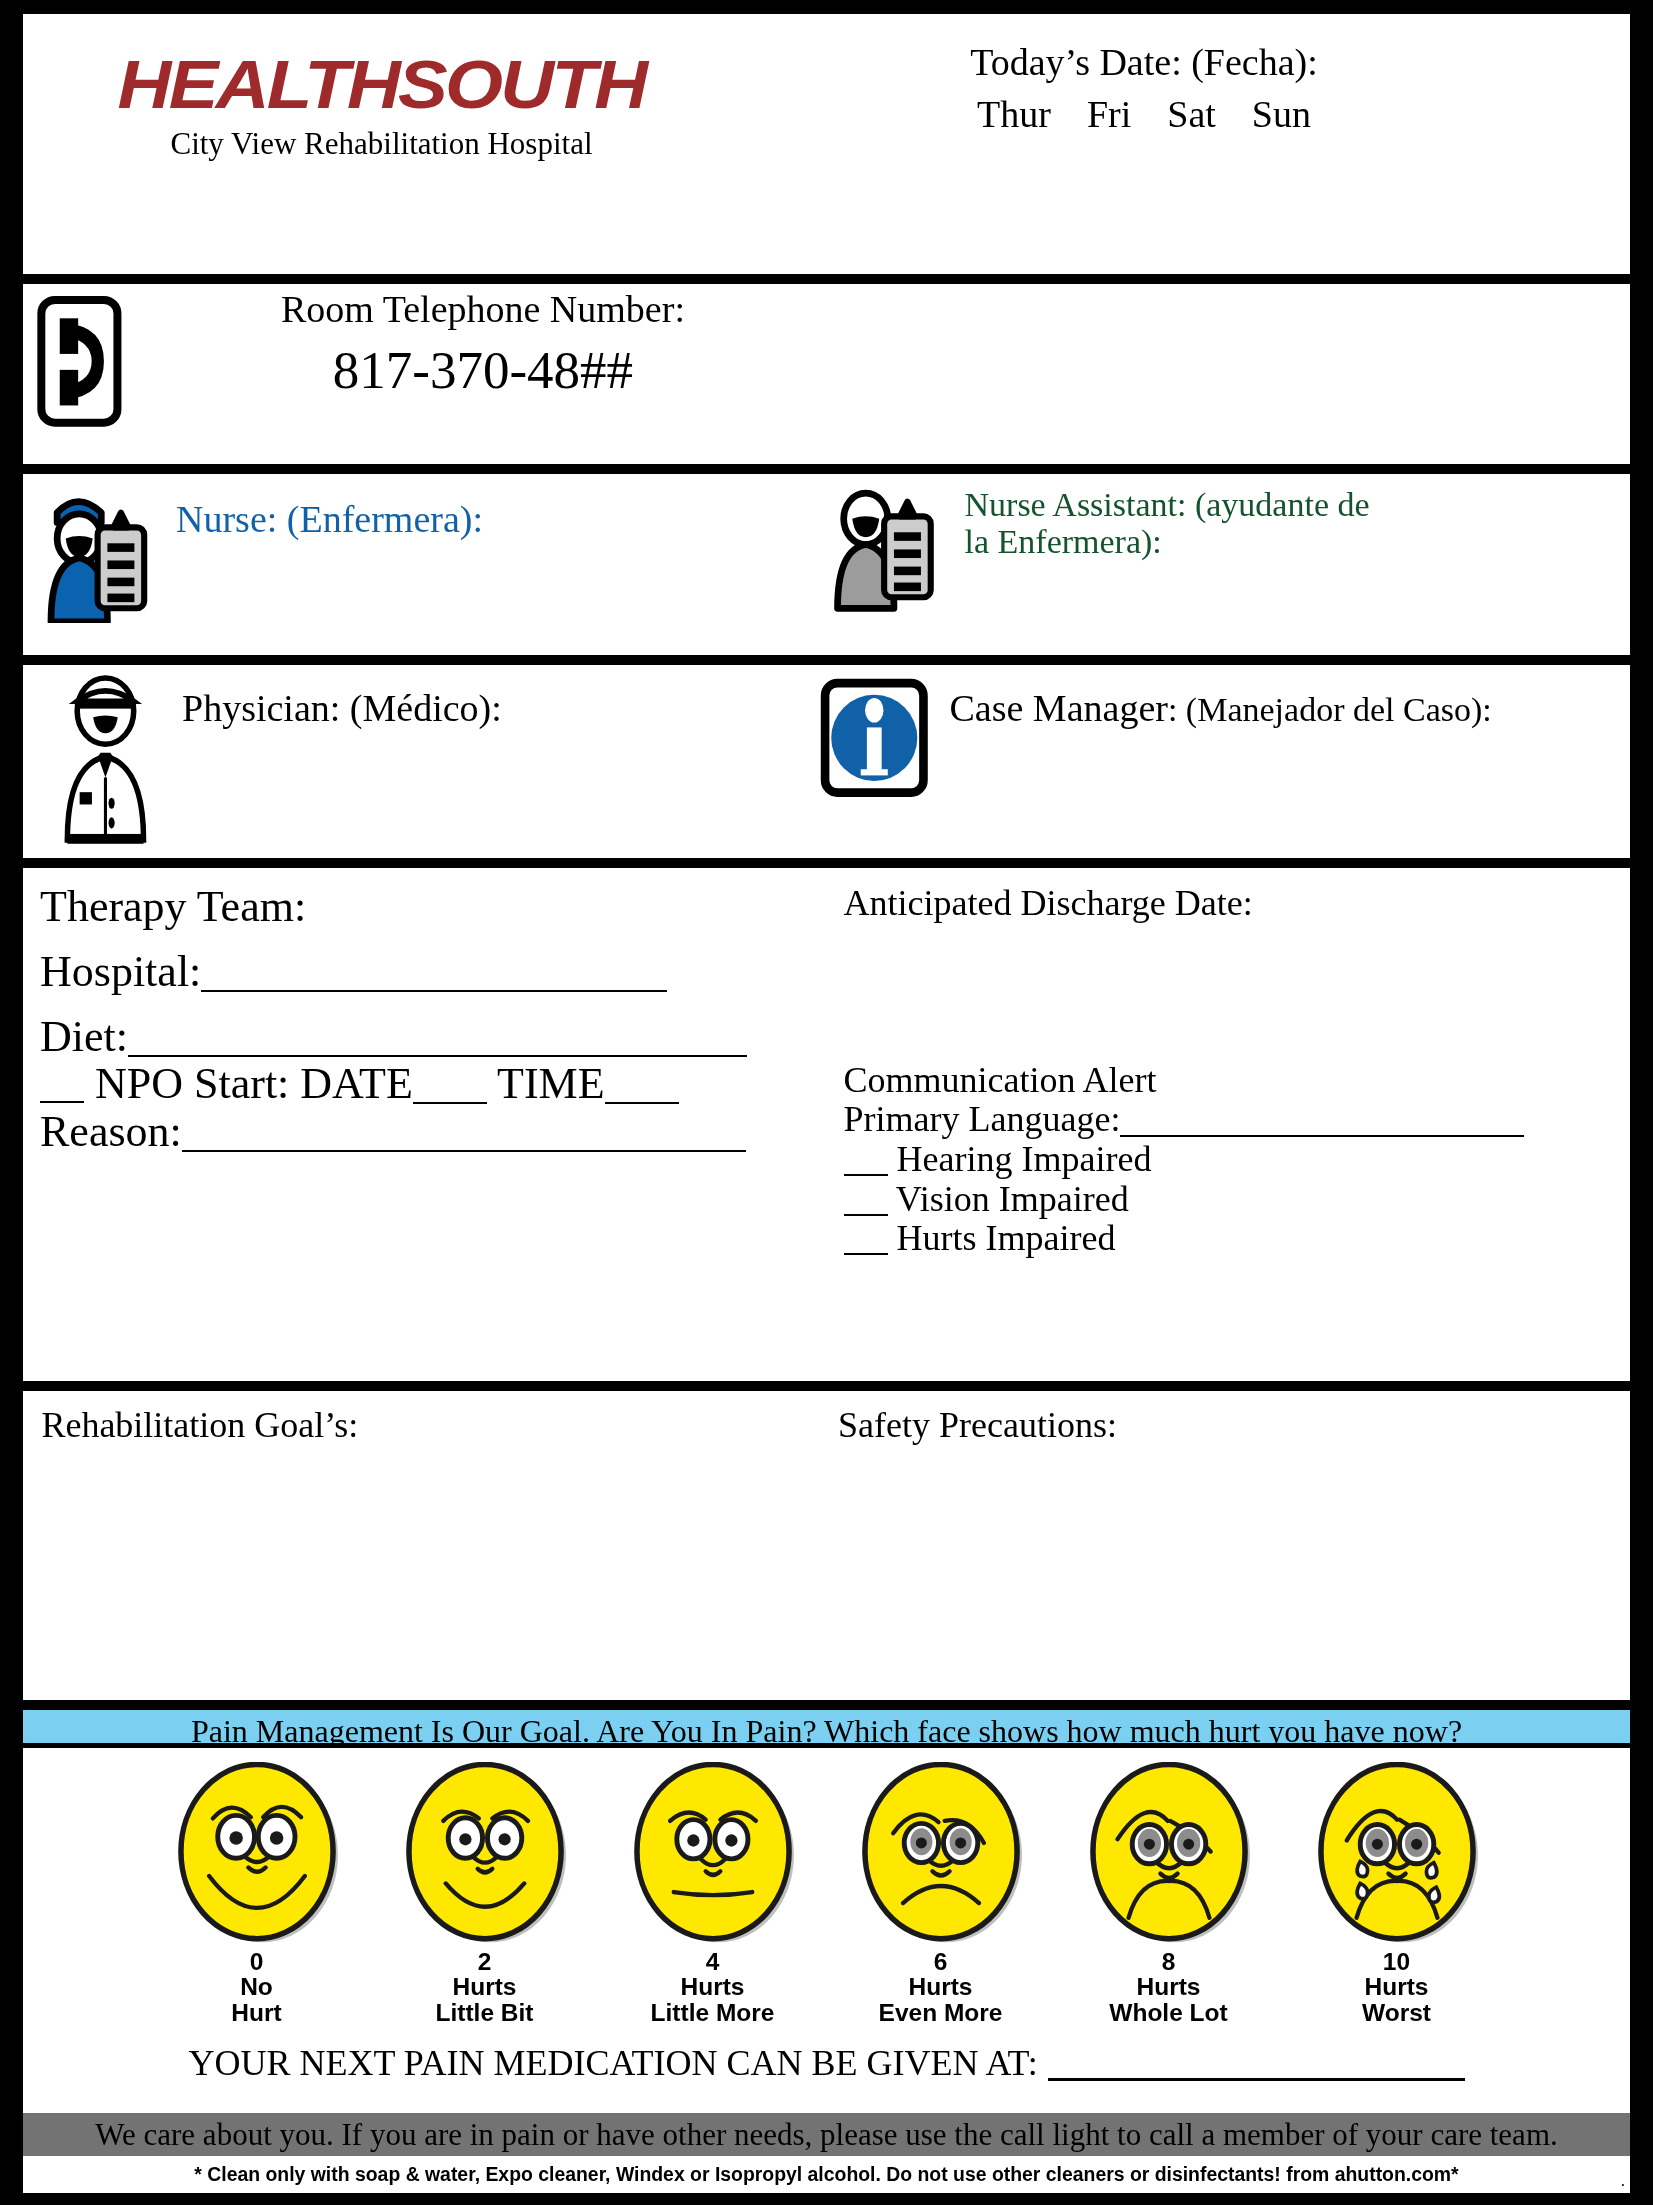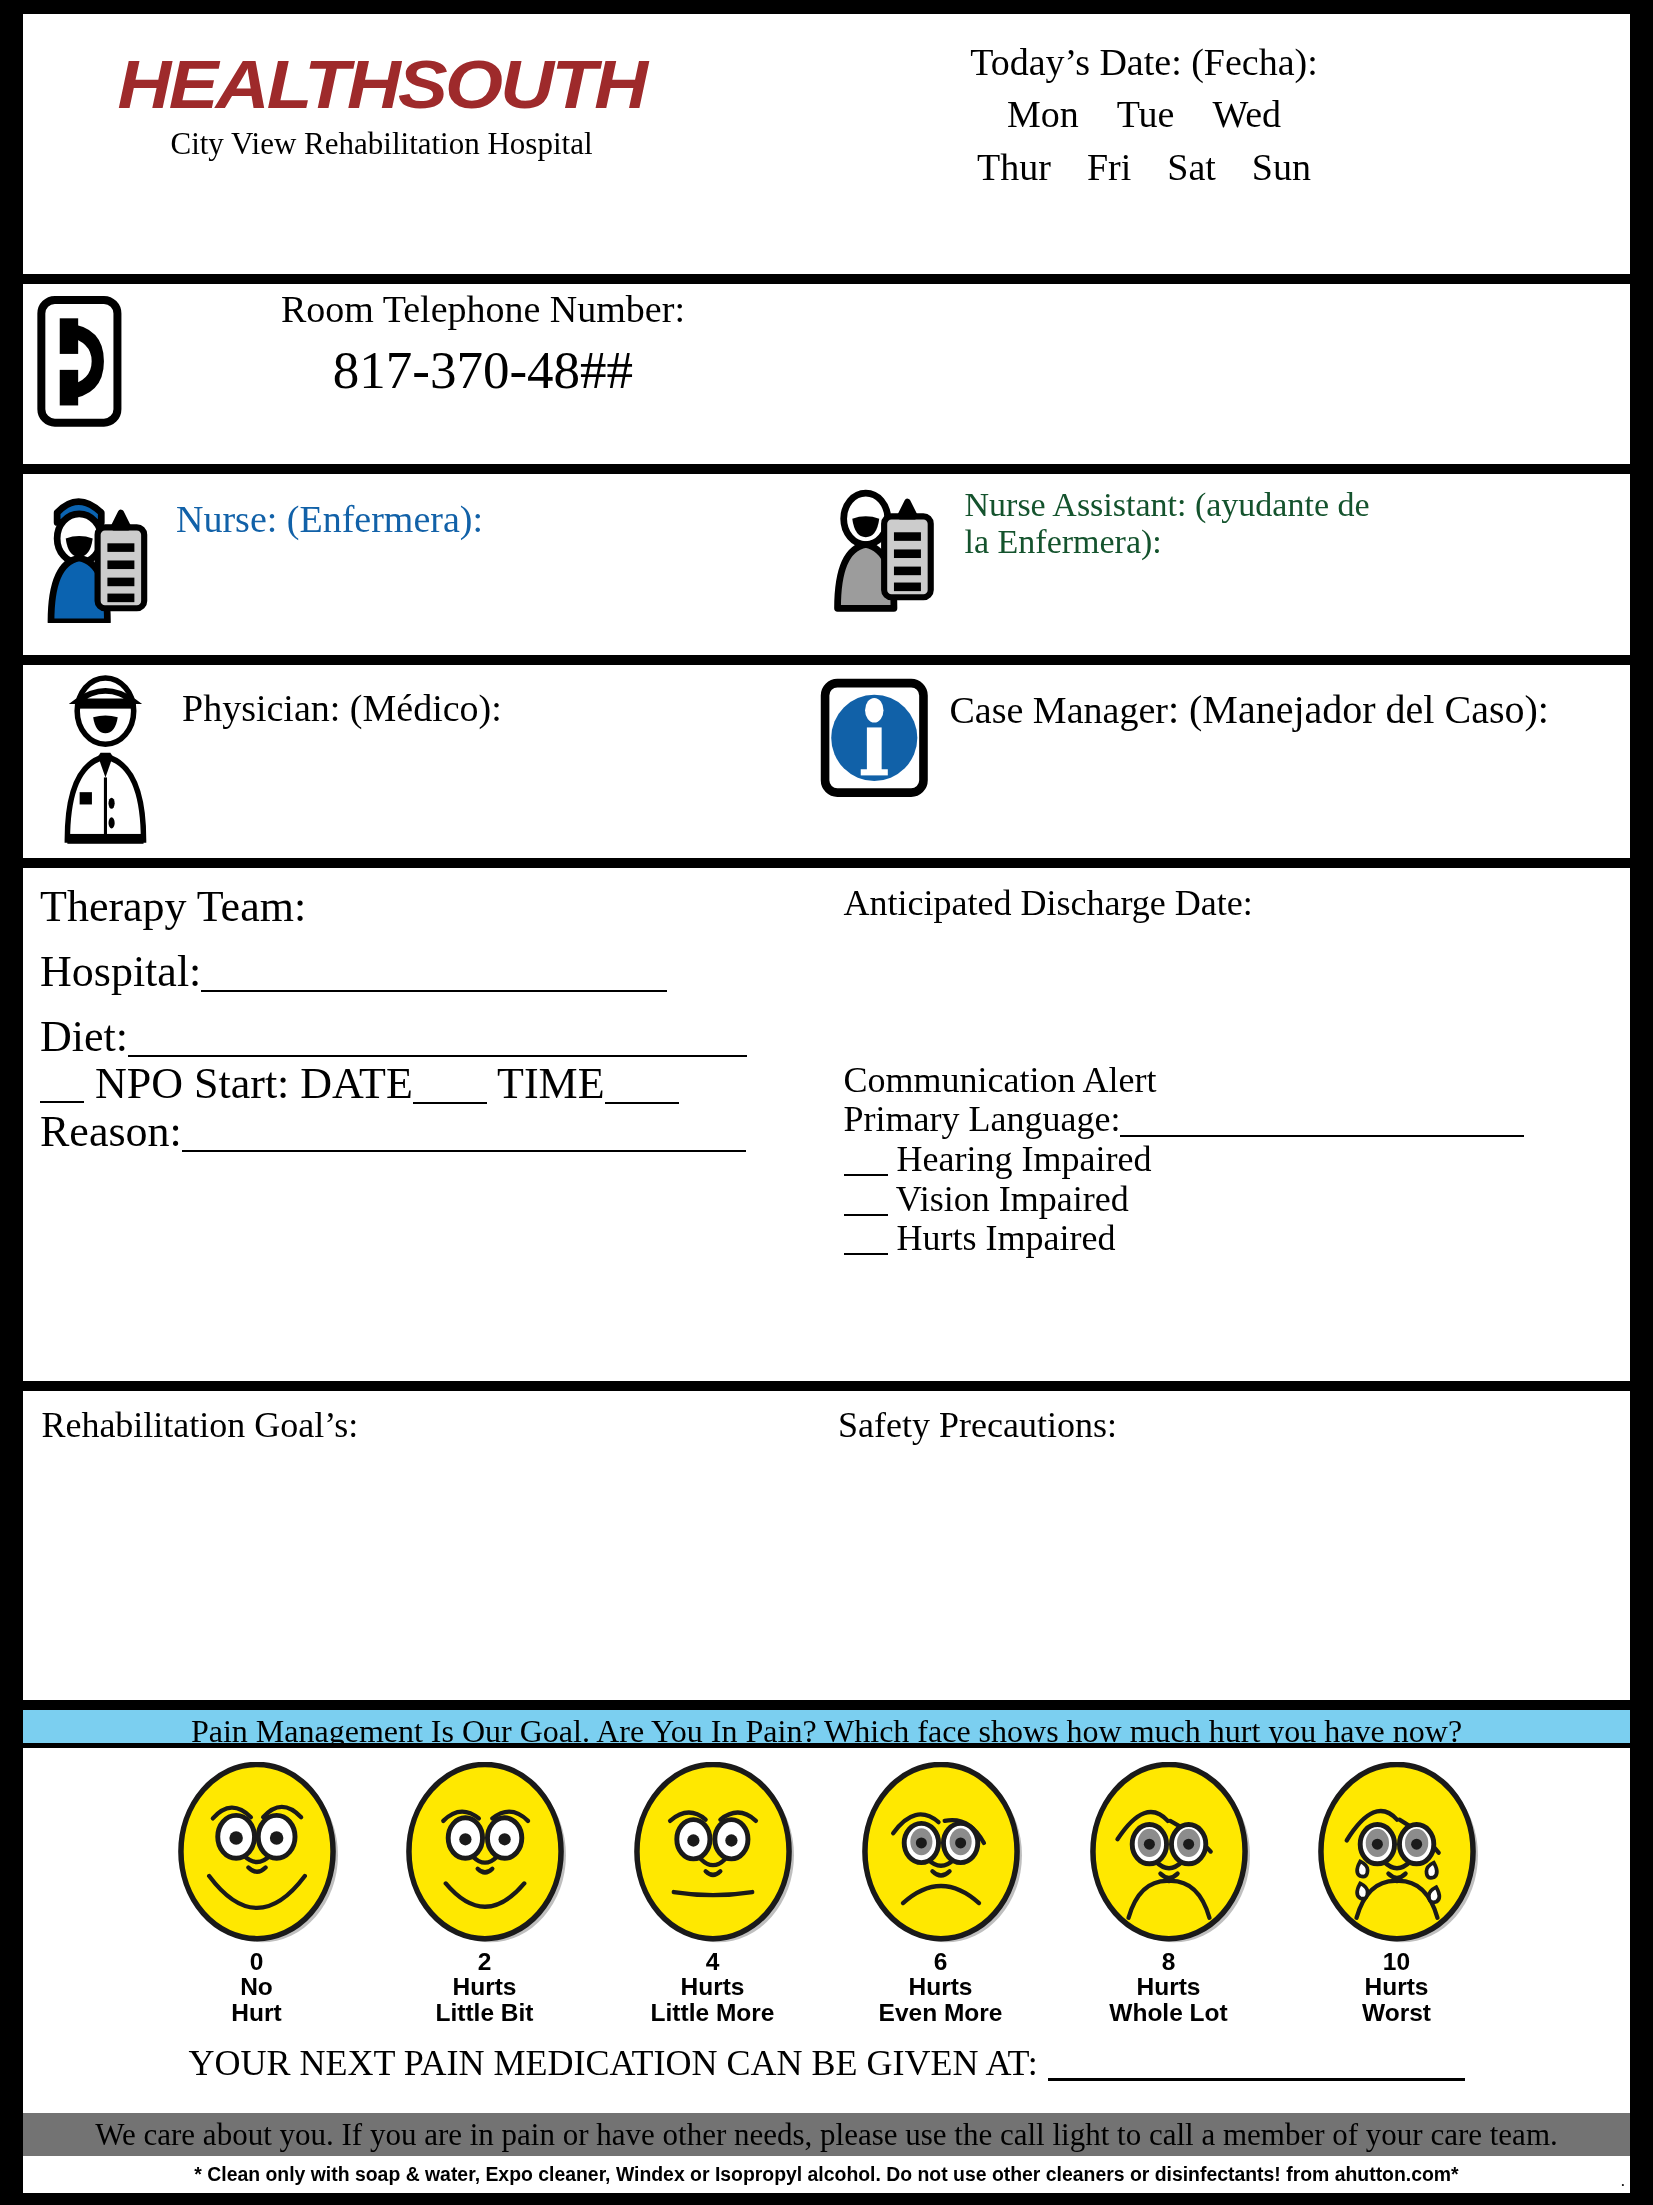--- a/index.html
+++ b/index.html
@@ -62,21 +62,21 @@
 
   
   #nurse{top:455px;height:191px;}
   .nurse-lbl{font-size:38px;color:#1161A8;}
   .na-lbl{font-size:34px;color:#14532d;line-height:1.1;}
 
   
   #phys{top:646px;height:203px;}
   .phys-lbl{font-size:38px;}
   .cm-lbl{font-size:38px;}
-  .cm-lbl .sm{font-size:40px;}
+  .cm-lbl .sm{font-size:34px;}
 
   
   #therapy{top:849px;height:523px;}
   .therapy-left{padding:17px 0 0 17px;font-size:44px;line-height:1.0;}
   .therapy-right{padding:17px 0 0 17px;font-size:36px;line-height:1.0;}
   .fl-line{display:inline-block;border-bottom:2.5px solid #000;height:32px;vertical-align:-6.1px;}
   .blk{margin-bottom:21px;}
   .tight{margin-bottom:3.7px;}
   .ul-sm{display:inline-block;border-bottom:2.5px solid #000;width:44px;height:29px;vertical-align:-4.9px;}
 
@@ -120,25 +120,20 @@
 
 <div class="board">
 
   <div class="sect" id="header">
     <div class="logo-wrap">
       <div class="logo-text">HEALTHSOUTH</div>
       <div class="logo-sub">City View Rehabilitation Hospital</div>
     </div>
     <div class="date-wrap">
       <div class="date-title">Today’s Date: (Fecha):</div>
-      <div class="dayrow">
-        <span>Mon</span>
-        <span>Tue</span>
-        <span>Wed</span>
-      </div>
       <div class="dayrow r2">
         <span>Thur</span>
         <span>Fri</span>
         <span>Sat</span>
         <span>Sun</span>
       </div>
     </div>
   </div>
 
   <div class="sect" id="room">

